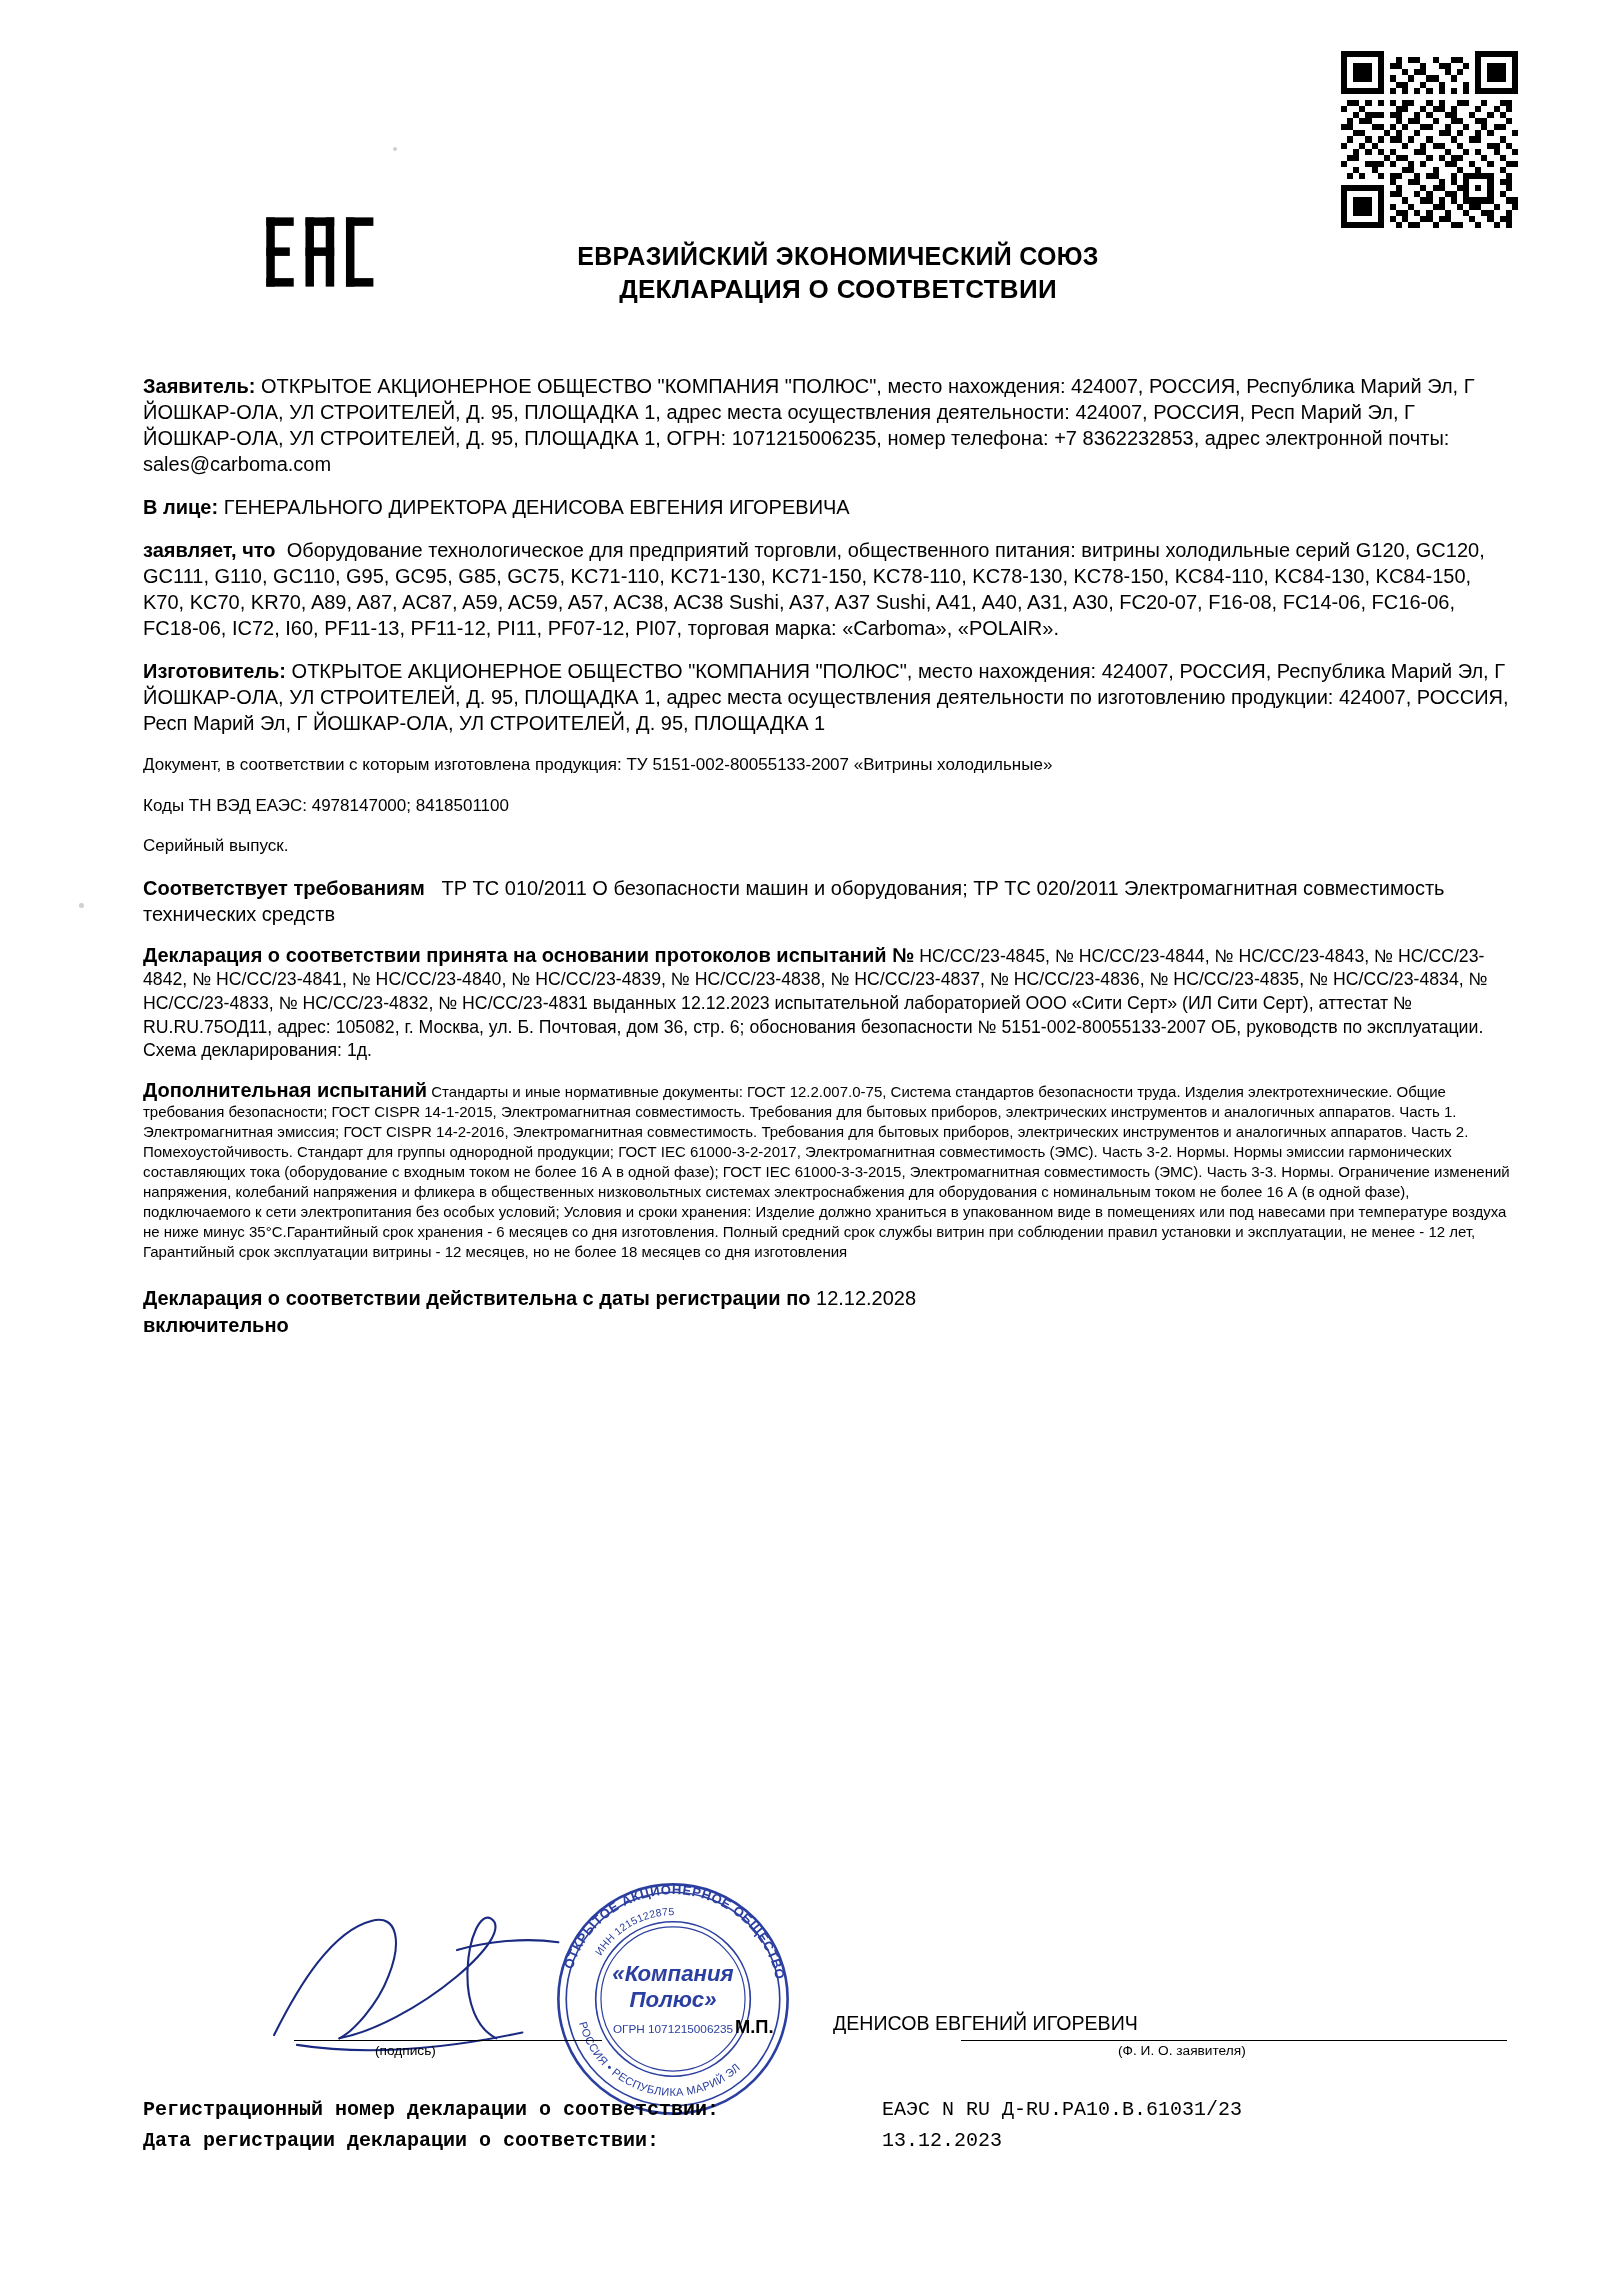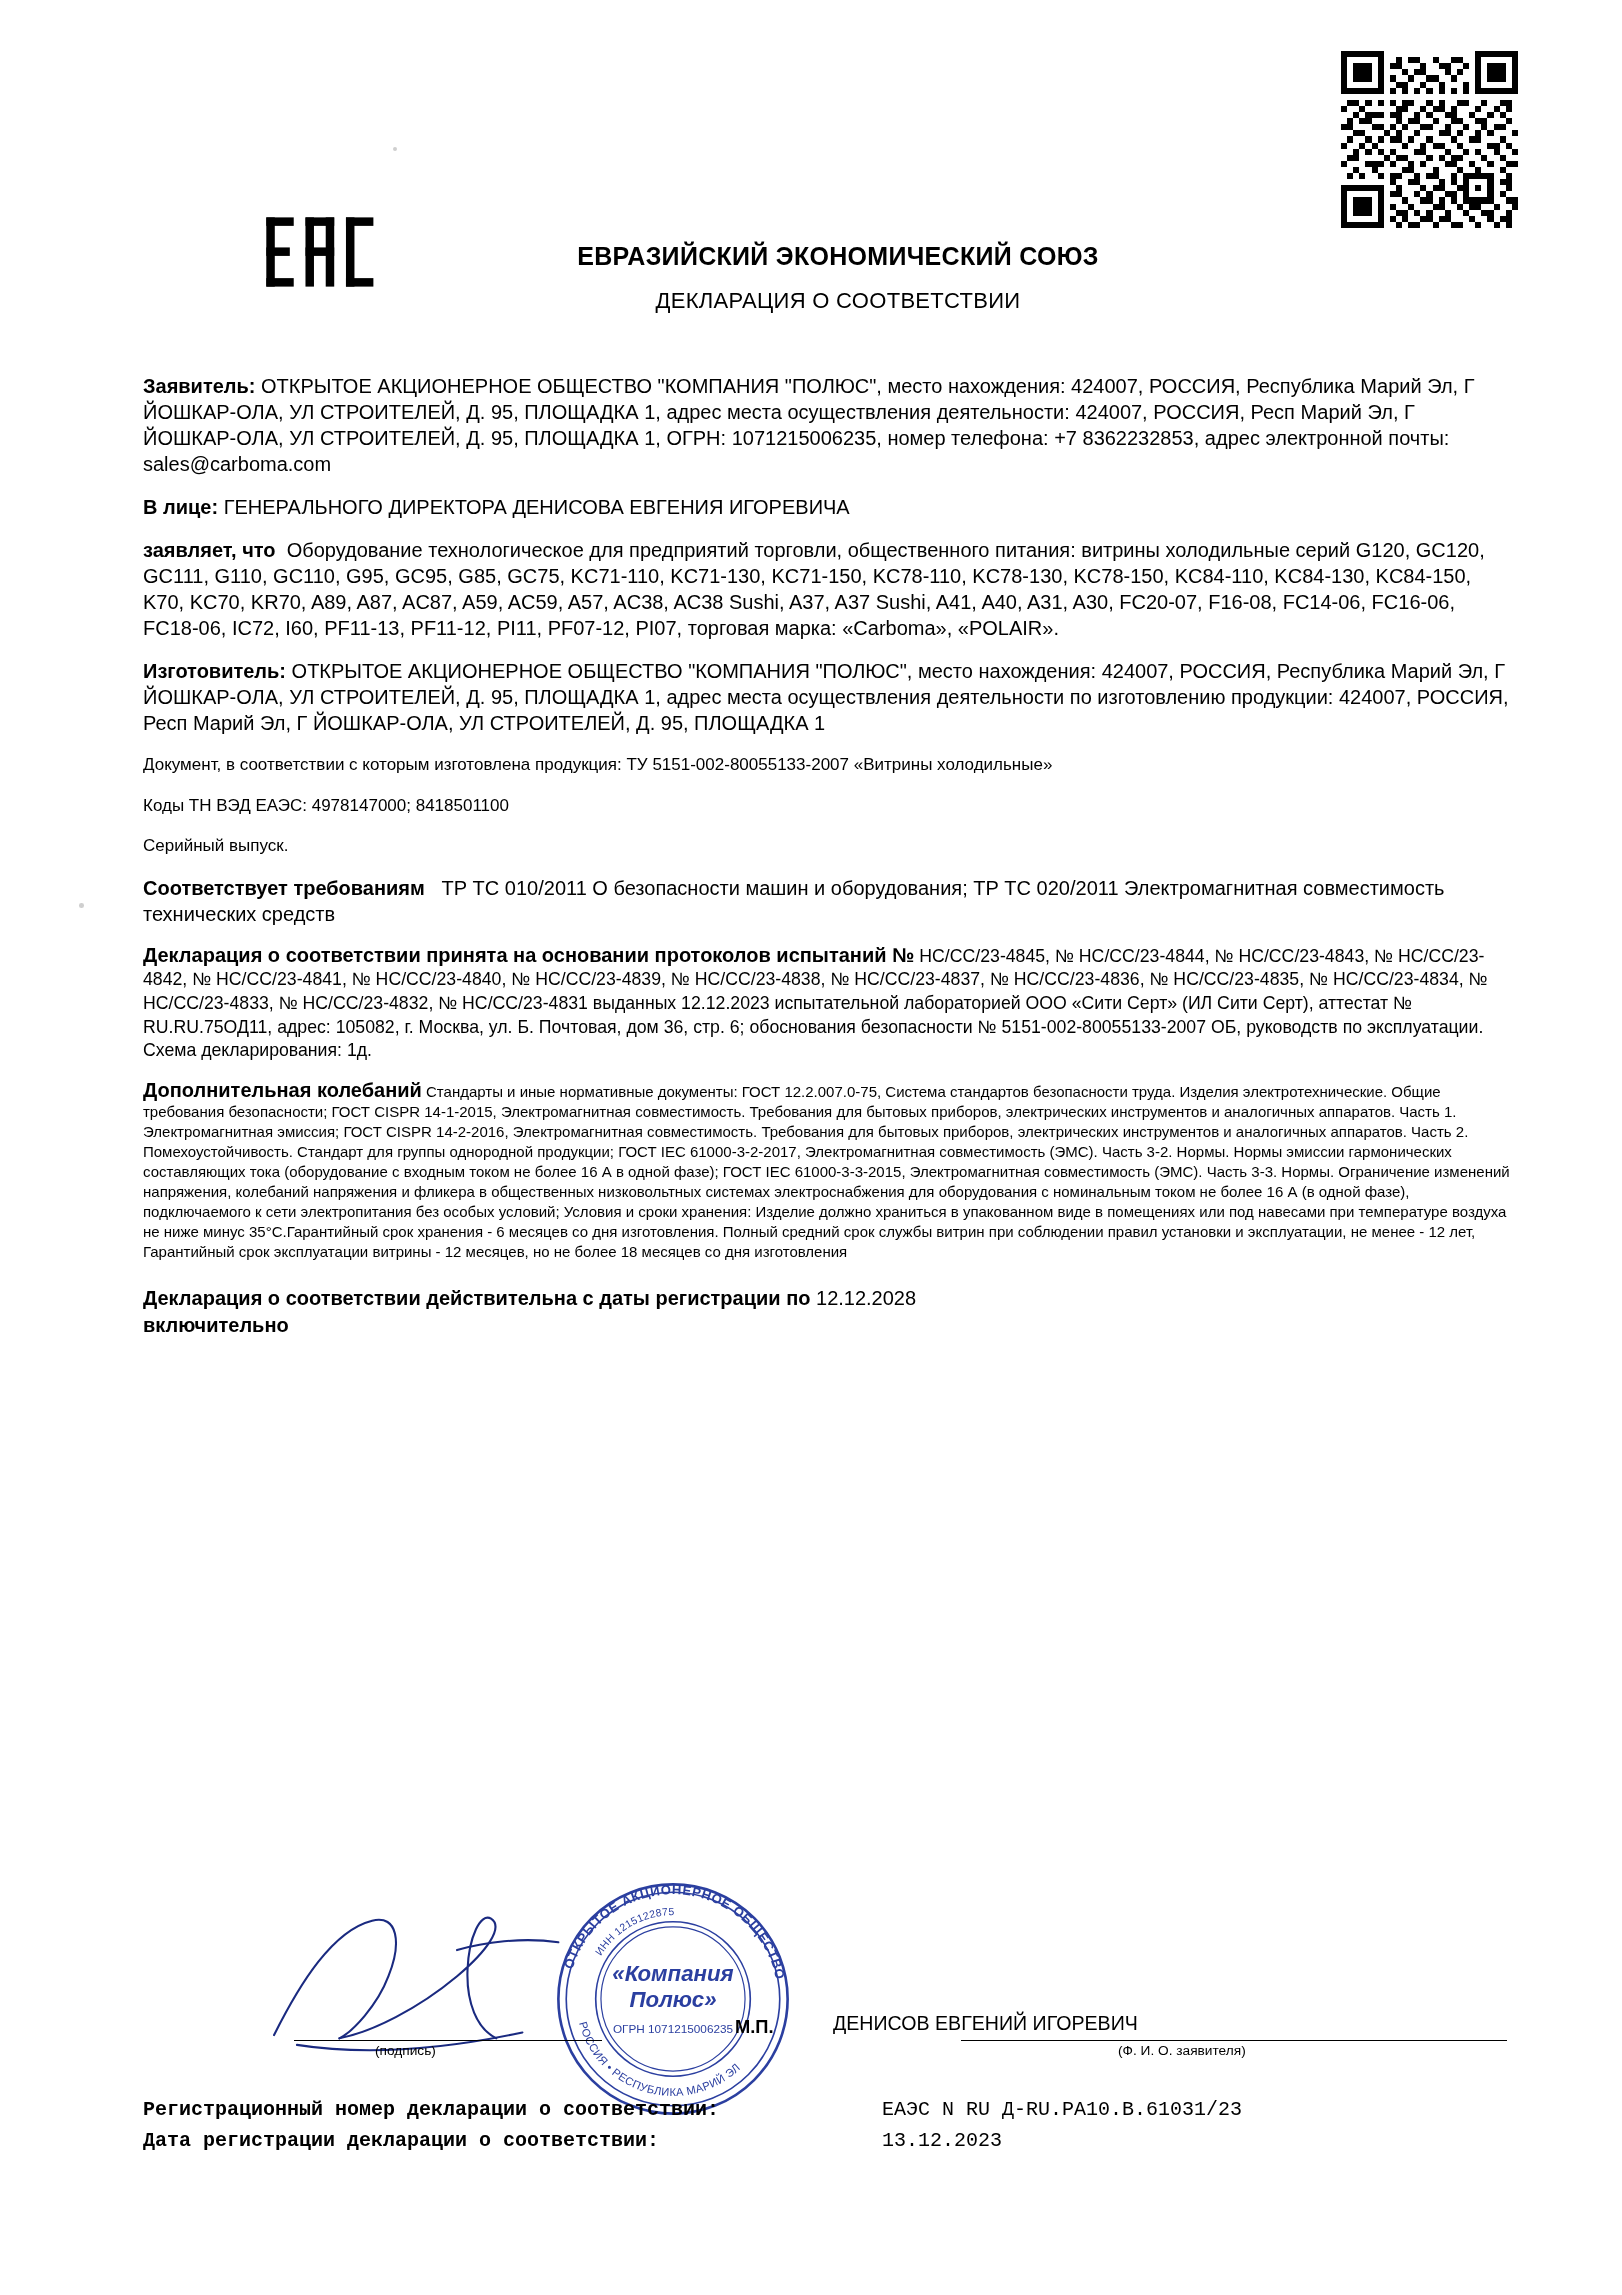--- a/index.html
+++ b/index.html
@@ -49,23 +49,23 @@
     top: 242px;
     width: 838px;
     text-align: center;
   }
   .title-main {
     font-size: 25px;
     font-weight: bold;
     letter-spacing: 0.3px;
   }
   .title-sub {
-    font-size: 22px;
-    font-weight: normal;
-    margin-top: 17px;
+    font-size: 26px;
+    font-weight: bold;
+    margin-top: 3px;
     letter-spacing: 0.3px;
   }
 
   
   .content {
     position: absolute;
     left: 143px;
     top: 373px;
     width: 1368px;
   }
@@ -483,21 +483,21 @@
       &nbsp;&nbsp;<span>ТР ТС 010/2011 О безопасности машин и оборудования; ТР ТС 020/2011 Электромагнитная совместимость технических средств</span>
     </div>
 
     <div class="para" style="font-size:17.7px; line-height:23.6px;">
       <span class="label-b" style="font-size:20px;">Декларация о соответствии принята на основании протоколов испытаний №</span>
       <span>НС/СС/23-4845, № НС/СС/23-4844, № НС/СС/23-4843, № НС/СС/23-4842, № НС/СС/23-4841, № НС/СС/23-4840, № НС/СС/23-4839, № НС/СС/23-4838, № НС/СС/23-4837, № НС/СС/23-4836, № НС/СС/23-4835, № НС/СС/23-4834, № НС/СС/23-4833, № НС/СС/23-4832, № НС/СС/23-4831 выданных 12.12.2023 испытательной лабораторией ООО «Сити Серт» (ИЛ Сити Серт), аттестат № RU.RU.75ОД11, адрес: 105082, г. Москва, ул. Б. Почтовая, дом 36, стр. 6; обоснования безопасности № 5151-002-80055133-2007 ОБ, руководств по эксплуатации.</span>
       <div>Схема декларирования: 1д.</div>
     </div>
 
     <div class="para tiny">
-      <span class="addinfo-title">Дополнительная колебаний</span>
+      <span class="addinfo-title">Дополнительная испытаний</span>
       <span>Стандарты и иные нормативные документы: ГОСТ 12.2.007.0-75, Система стандартов безопасности труда. Изделия электротехнические. Общие требования безопасности; ГОСТ CISPR 14-1-2015, Электромагнитная совместимость. Требования для бытовых приборов, электрических инструментов и аналогичных аппаратов. Часть 1. Электромагнитная эмиссия; ГОСТ CISPR 14-2-2016, Электромагнитная совместимость. Требования для бытовых приборов, электрических инструментов и аналогичных аппаратов. Часть 2. Помехоустойчивость. Стандарт для группы однородной продукции; ГОСТ IEC 61000-3-2-2017, Электромагнитная совместимость (ЭМС). Часть 3-2. Нормы. Нормы эмиссии гармонических составляющих тока (оборудование с входным током не более 16 А в одной фазе); ГОСТ IEC 61000-3-3-2015, Электромагнитная совместимость (ЭМС). Часть 3-3. Нормы. Ограничение изменений напряжения, колебаний напряжения и фликера в общественных низковольтных системах электроснабжения для оборудования с номинальным током не более 16 А (в одной фазе), подключаемого к сети электропитания без особых условий; Условия и сроки хранения: Изделие должно храниться в упакованном виде в помещениях или под навесами при температуре воздуха не ниже минус 35°C.Гарантийный срок хранения - 6 месяцев со дня изготовления. Полный средний срок службы витрин при соблюдении правил установки и эксплуатации, не менее - 12 лет, Гарантийный срок эксплуатации витрины - 12 месяцев, но не более 18 месяцев со дня изготовления</span>
     </div>
 
     <div class="validity">
       <span>Декларация о соответствии действительна с даты регистрации по</span>
       <span style="font-weight:normal;">12.12.2028</span>
       <div>включительно</div>
     </div>
 
   </div>

